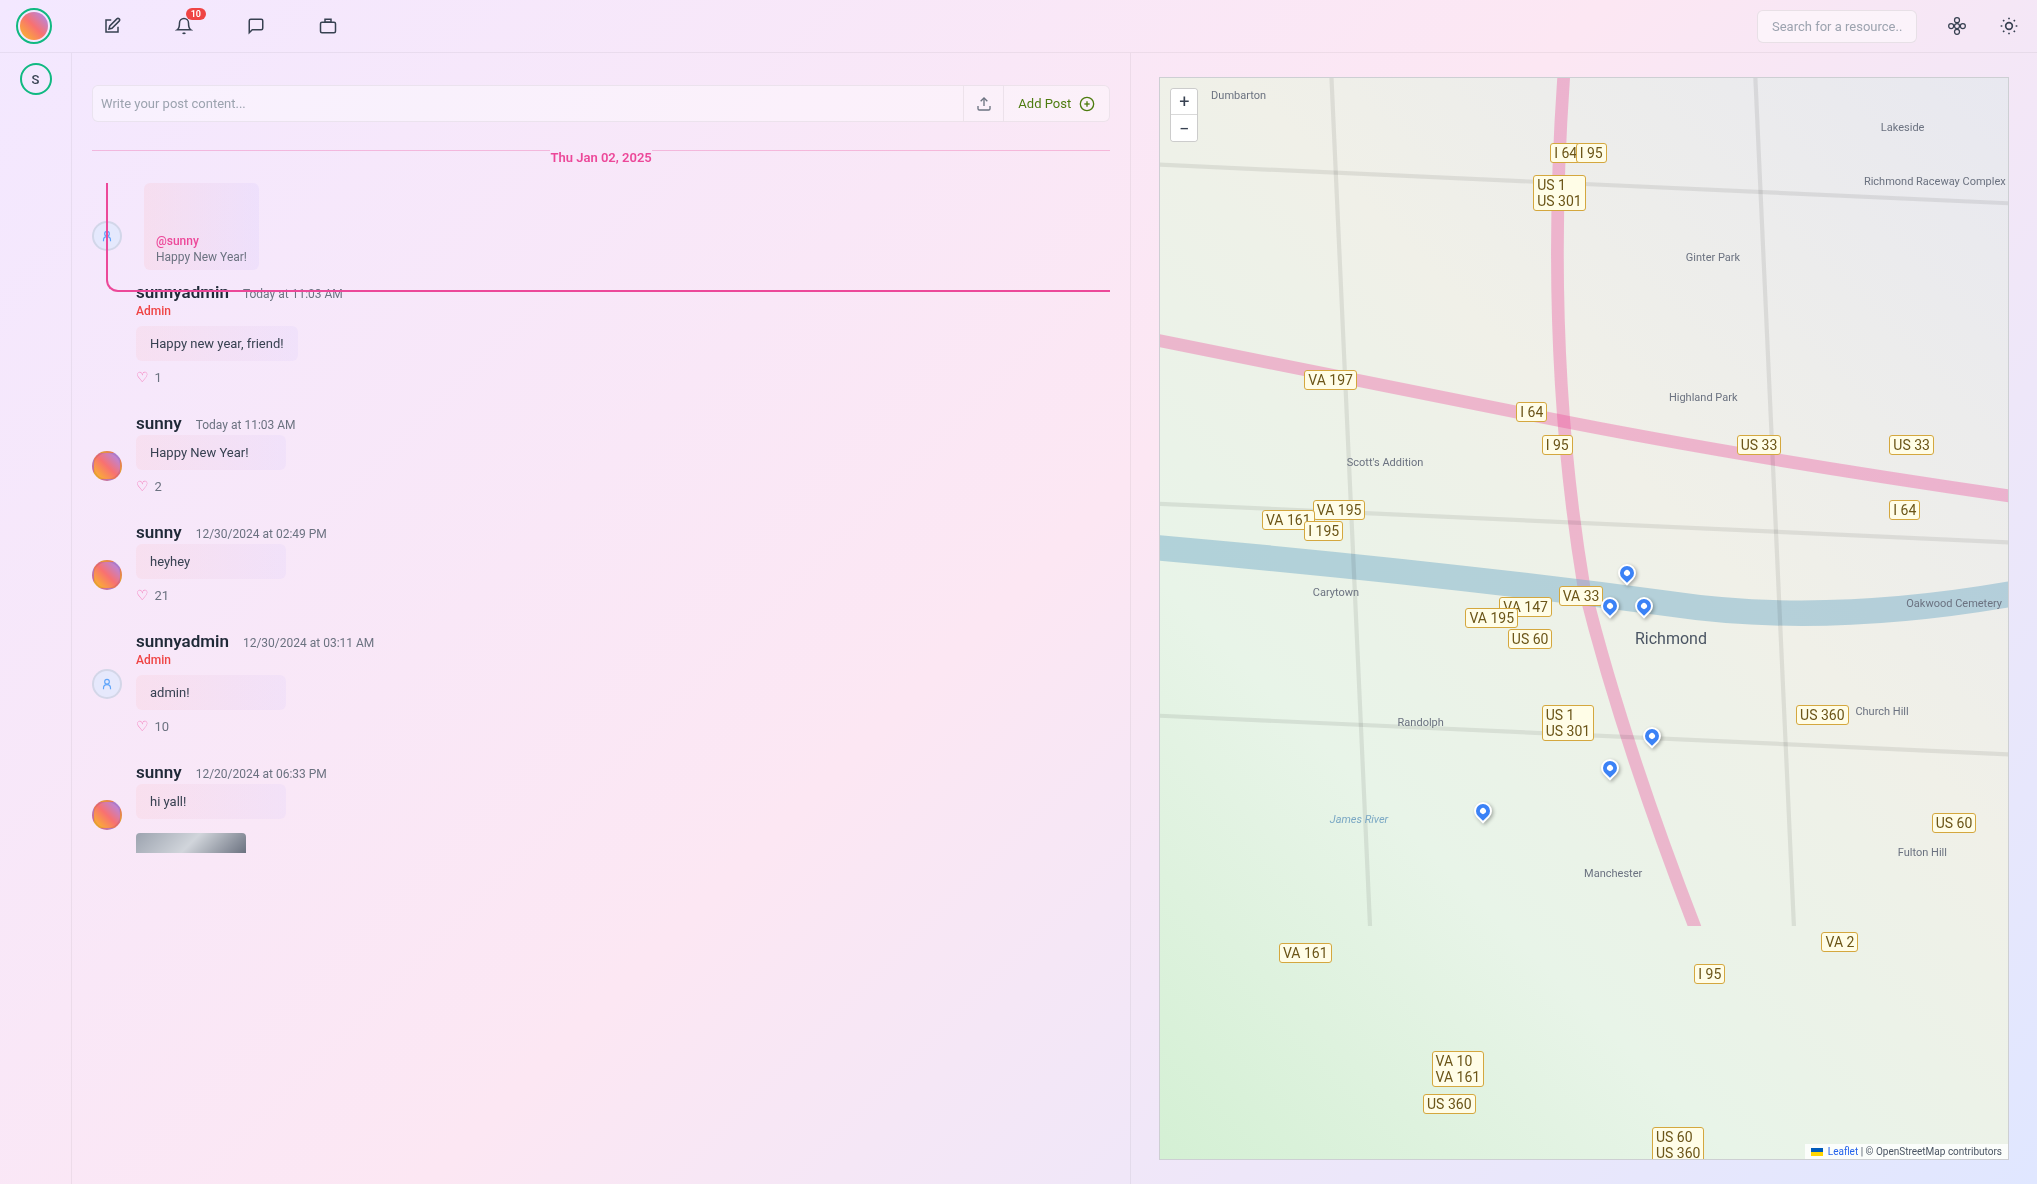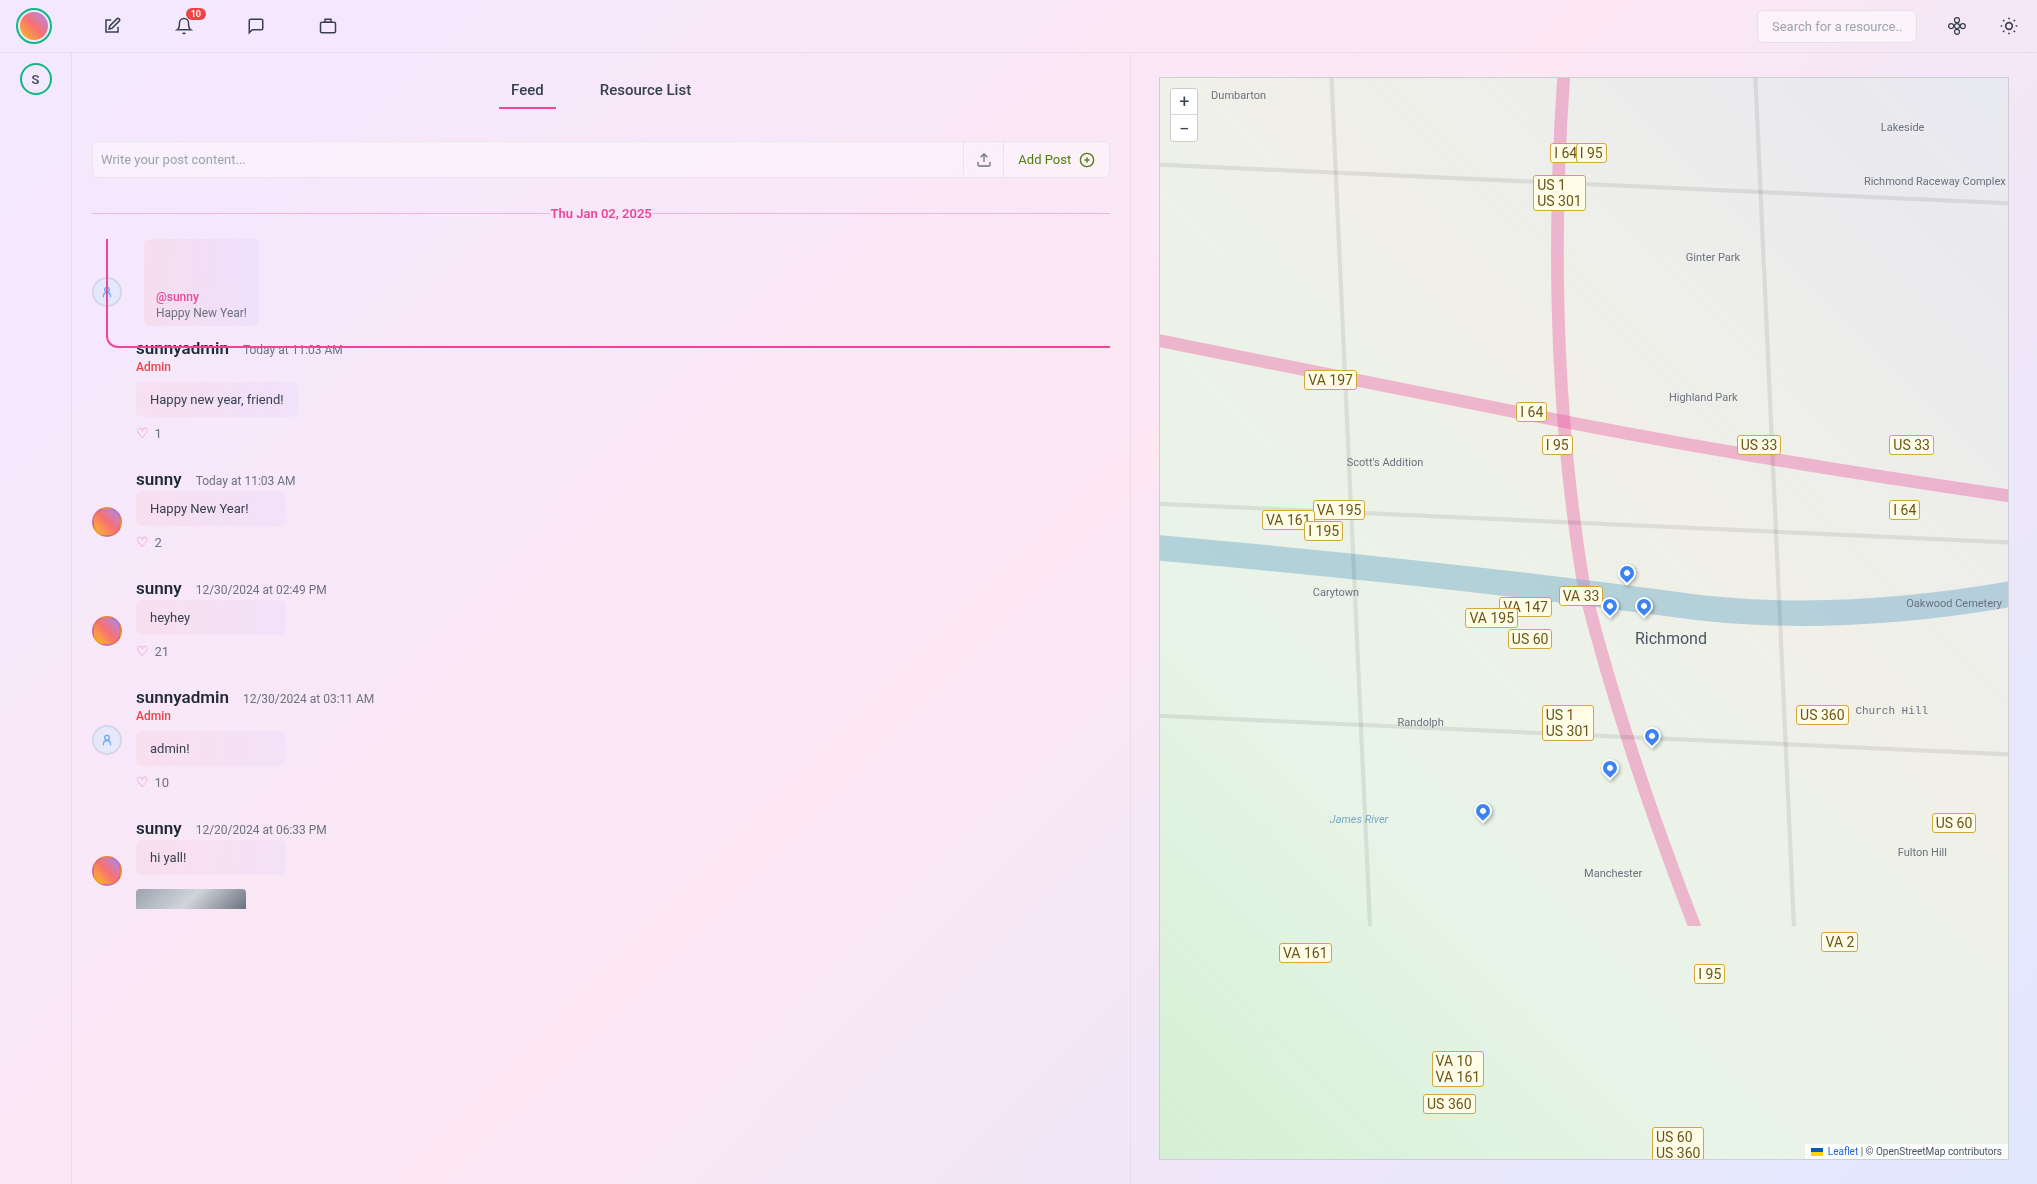--- a/index.html
+++ b/index.html
@@ -130,21 +130,21 @@
   border-left: none;
   border-radius: 0 6px 6px 0;
   padding: 0 14px;
   display: flex; align-items: center; gap: 8px;
   font-size: 13px;
   color: #4d7c0f;
   cursor: pointer;
 }
 .date-divider {
   display: flex;
-  align-items: center;
+  align-items: flex-start;
   margin: 18px 0;
 }
 .date-divider .line { flex: 1; height: 1px; background: rgba(236,72,153,0.3); }
 .date-divider .date-text { font-size: 13px; font-weight: 600; color: #ec4899; }
 .post {
   display: flex;
   gap: 14px;
   margin-bottom: 28px;
 }
 .post-avatar {
@@ -348,24 +348,20 @@
 </div>
 
 <div class="main">
   <div class="sidebar-strip">
     <div class="sidebar-avatar">
       <span>S</span>
     </div>
   </div>
 
   <div class="content-col">
-    <div class="tabs" id="tabs-container">
-        <div class="tab active">Feed</div>
-        <div class="tab">Resource List</div>
-      </div>
     <div class="feed-area">
       <div class="compose">
         <input class="compose-input" placeholder="Write your post content..." style="">
         <div class="upload-btn">
           <svg width="16" height="16" viewBox="0 0 24 24" fill="none" stroke="currentColor" stroke-width="2">
               <path d="M21 15v4a2 2 0 01-2 2H5a2 2 0 01-2-2v-4"></path>
               <polyline points="17 8 12 3 7 8"></polyline>
               <line x1="12" y1="3" x2="12" y2="15"></line>
             </svg>
         </div>
@@ -460,21 +456,21 @@
       </svg>
       <div id="map-labels">
           <div class="map-label" style="top: 1%; left: 6%;">Dumbarton</div>
           <div class="map-label" style="top: 4%; left: 85%;">Lakeside</div>
           <div class="map-label" style="top: 16%; left: 62%;">Ginter Park</div>
           <div class="map-label" style="top: 29%; left: 60%;">Highland Park</div>
           <div class="map-label" style="top: 35%; left: 22%;">Scott's Addition</div>
           <div class="map-label" style="top: 47%; left: 18%;">Carytown</div>
           <div class="map-label" style="top: 59%; left: 28%;">Randolph</div>
           <div class="map-label big" style="top: 51%; left: 56%;">Richmond</div>
-          <div class="map-label" style="top: 58%; left: 82%; font-family: Liberation Mono, monospace;">Church Hill</div>
+          <div class="map-label" style="top: 58%; left: 82%;">Church Hill</div>
           <div class="map-label" style="top: 48%; left: 88%;">Oakwood Cemetery</div>
           <div class="map-label" style="top: 73%; left: 50%;">Manchester</div>
           <div class="map-label" style="top: 71%; left: 87%;">Fulton Hill</div>
           <div class="map-label" style="top: 9%; left: 83%;">Richmond Raceway Complex</div>
           <div class="map-label water" style="top: 68%; left: 20%;">James River</div>
         </div>
       <div id="map-routes">
           <div class="route-badge" style="top: 6%; left: 46%; white-space: pre;">I 64</div>
           <div class="route-badge" style="top: 6%; left: 49%; white-space: pre;">I 95</div>
           <div class="route-badge" style="top: 9%; left: 44%; white-space: pre;">US 1

